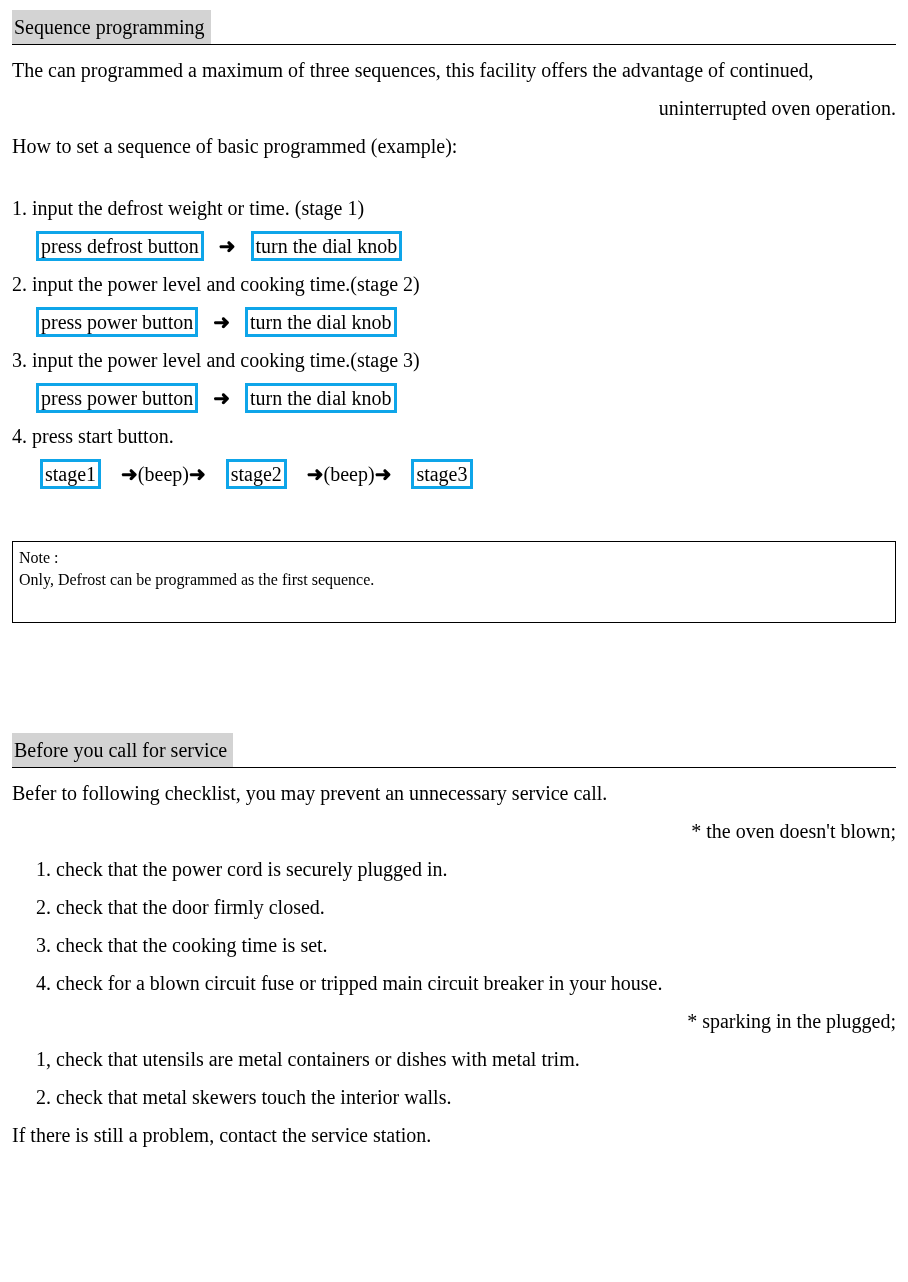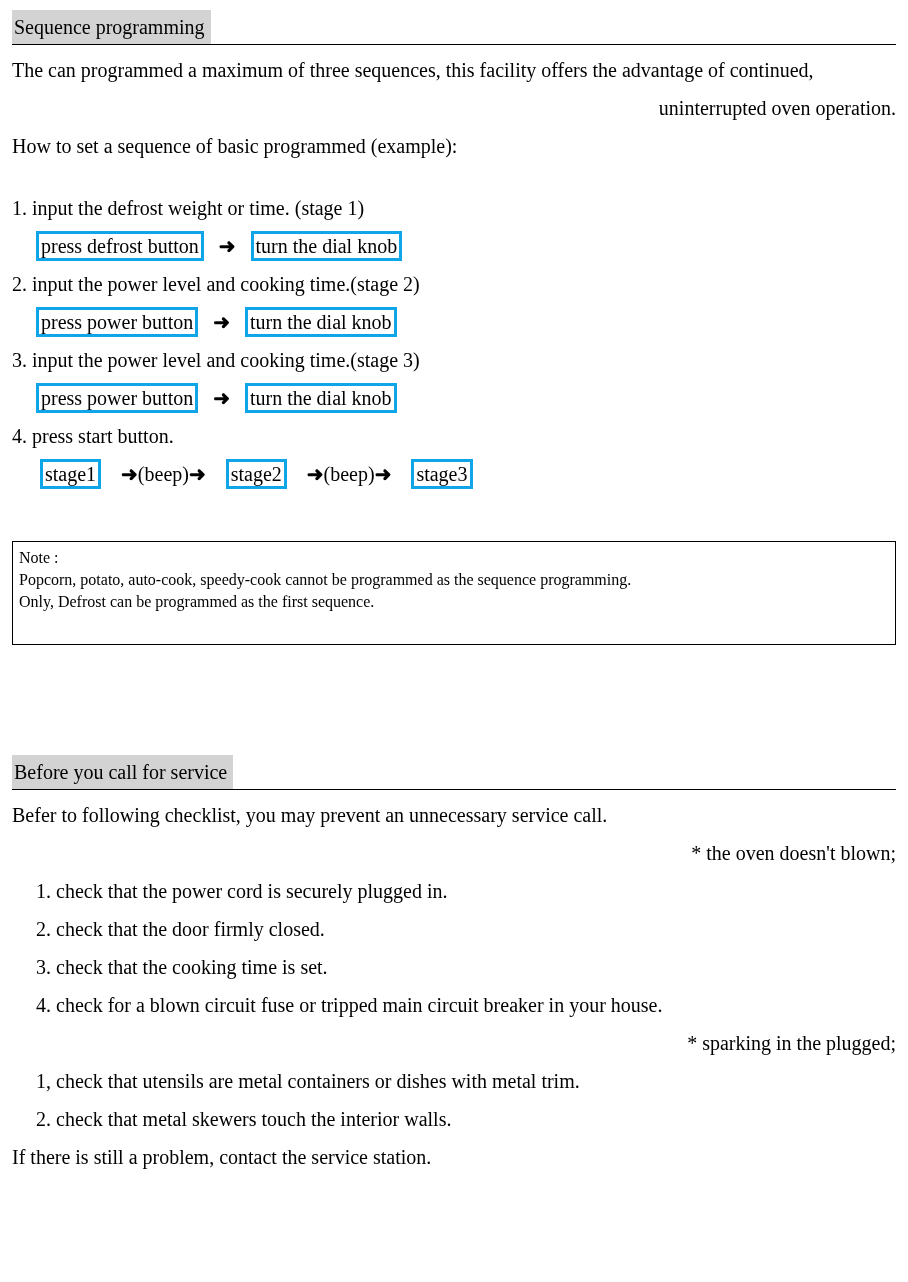--- a/index.html
+++ b/index.html
@@ -100,21 +100,20 @@
 <p class="indent3">
   <span class="boxed">stage1</span>
   &nbsp;&nbsp;&nbsp;<span class="arrow">➜</span><span>(beep)</span><span class="arrow">➜</span>&nbsp;&nbsp;&nbsp;
   <span class="boxed">stage2</span>
   &nbsp;&nbsp;&nbsp;<span class="arrow">➜</span><span>(beep)</span><span class="arrow">➜</span>&nbsp;&nbsp;&nbsp;
   <span class="boxed">stage3</span>
 </p>
 
 <div class="note-box">
   <p>Note :</p>
-  <p>Popcorn, potato, auto-cook, speedy-cook cannot be programmed as the sequence programming.</p>
   <p>Only, Defrost can be programmed as the first sequence.</p>
 </div>
 
 <div class="big-gap"></div>
 
 <div class="section-header">
   <span class="section-title">Before you call for service</span>
 </div>
 
 <p>Befer to following checklist, you may prevent an unnecessary service call.</p>

